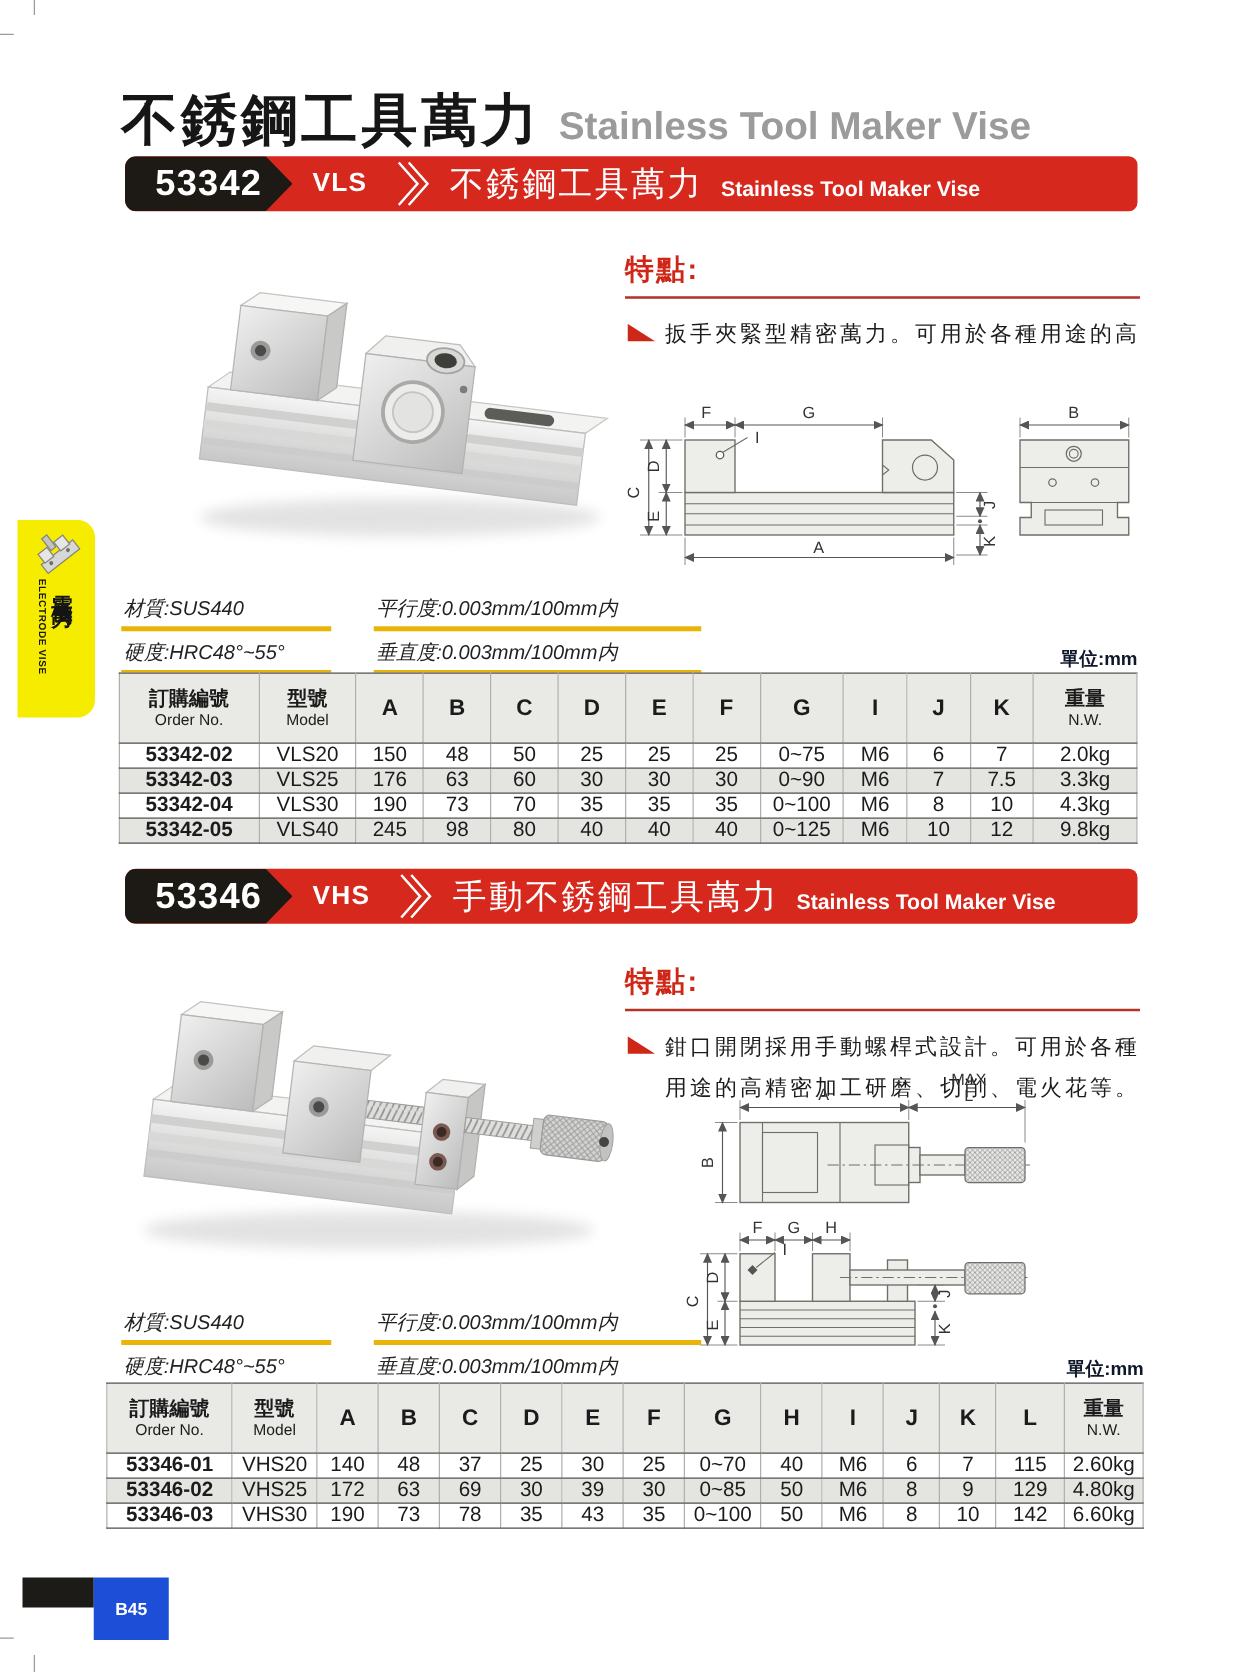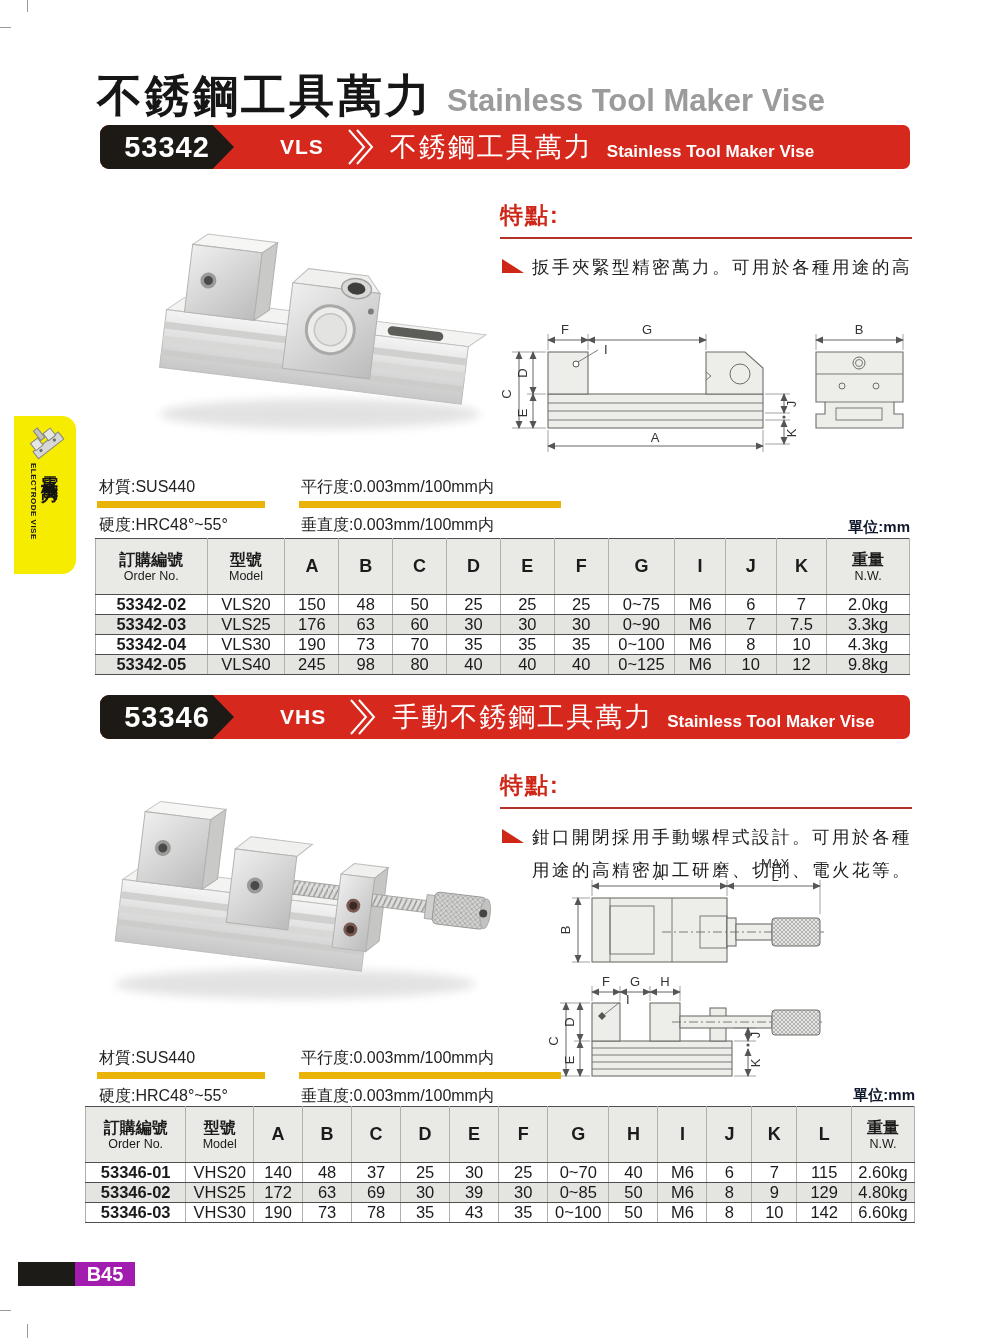--- a/index.html
+++ b/index.html
@@ -10,35 +10,35 @@
   .page-title{position:absolute;left:97px;top:66px;white-space:nowrap;}
   .t-zh{font-size:45px;font-weight:bold;color:#161616;letter-spacing:3px;}
   .t-en{font-size:31px;font-weight:bold;color:#9b9b9b;margin-left:14px;}
   
   .banner{position:absolute;left:100px;width:810px;height:44px;background:#d7281d;
           border-radius:9px 7px 7px 9px;display:flex;align-items:center;}
   .code-wrap{height:100%;width:134px;border-radius:9px 0 0 9px;overflow:visible;flex:0 0 auto;}
   .code-black{height:100%;width:100%;background:#1d1a16;color:#fff;display:flex;align-items:center;
               justify-content:center;font-size:29px;font-weight:bold;letter-spacing:1px;
               border-radius:9px 0 0 9px;clip-path:polygon(0 0,84% 0,100% 50%,84% 100%,0 100%);}
-  .series{color:#fff;font-size:21px;font-weight:bold;letter-spacing:1px;margin-left:46px;}
+  .series{color:#fff;font-size:21px;font-weight:bold;letter-spacing:1px;margin-left:16px;}
   .chev{margin-left:22px;flex:0 0 auto;}
   .b-zh{color:#fff;font-size:27px;letter-spacing:2px;margin-left:14px;white-space:nowrap;}
   .b-en{color:#fff;font-size:17px;font-weight:bold;margin-left:14px;padding-top:9px;white-space:nowrap;}
   
   .features{position:absolute;left:500px;width:412px;}
   .f-title{font-size:23px;font-weight:bold;color:#ce2718;letter-spacing:2px;}
   .f-rule{height:2px;background:#b43226;margin-top:6px;}
   .f-body{margin-top:12px;position:relative;padding-left:32px;font-size:17.5px;
           letter-spacing:2.5px;line-height:1.9;color:#1c1c1c;}
   .f-bullet{position:absolute;left:2px;top:8px;}
   
   .specs{position:absolute;left:97px;display:grid;grid-template-columns:168px 262px;
          column-gap:34px;row-gap:7px;font-size:16px;color:#222;}
-  .spec-cell{border-bottom:7px solid #eab308;padding:0 2px 3px 2px;white-space:nowrap;}
+  .spec-cell{border-bottom:4px solid #eab308;padding:0 2px 3px 2px;white-space:nowrap;font-style:italic;}
   .unit{position:absolute;font-size:15px;color:#0f172a;font-weight:bold;}
   
   .tblwrap{position:absolute;}
   .spec-table{border-collapse:collapse;table-layout:fixed;width:100%;background:#fff;}
   .spec-table th,.spec-table td{border-top:1px solid #4f4f4f;border-bottom:1px solid #4f4f4f;
       border-left:1px solid #b0b0ad;border-right:1px solid #b0b0ad;text-align:center;
       overflow:hidden;white-space:nowrap;padding:0;}
   .spec-table th{background:#e9e9e6;font-weight:bold;}
   .spec-table thead tr{height:56px;}
   .spec-table tbody tr{height:14px;font-size:16.5px;}
@@ -62,22 +62,22 @@
   
   .side-tab{position:absolute;left:14px;top:416px;width:62px;height:158px;background:#f6ec00;
             border-radius:0 14px 14px 0;display:flex;flex-direction:column;align-items:center;
             padding-top:6px;box-sizing:border-box;}
   .tab-texts{display:flex;flex-direction:row;align-items:flex-start;margin-top:3px;}
   .tab-en{writing-mode:vertical-rl;font-size:8px;font-weight:bold;color:#141414;letter-spacing:0.5px;}
   .tab-zh{writing-mode:vertical-rl;font-size:17px;font-weight:bold;color:#141414;letter-spacing:3px;}
   
   .foot{position:absolute;left:18px;top:1262px;display:flex;}
   .foot-black{width:57px;height:24px;background:#1d1b18;}
-  .foot-red{min-width:46px;height:24px;background:#a21caf;color:#fff;font-weight:bold;font-size:20px;
-            display:flex;align-items:center;justify-content:center;padding:0 7px;}
+  .foot-red{min-width:46px;height:24px;background:#1d4ed8;color:#fff;font-weight:bold;font-size:14px;
+            display:flex;align-items:center;justify-content:center;padding:13px 7px;}
   
   .ol{fill:#ededea;stroke:#6e6e6a;stroke-width:1.1;}
   .ln{stroke:#6e6e6a;stroke-width:0.9;fill:none;}
   .dim{stroke:#555;stroke-width:0.9;fill:none;}
   .ext{stroke:#8a8a86;stroke-width:0.8;fill:none;}
   .dtx{font-family:"Liberation Sans",sans-serif;font-size:13px;fill:#333;}
   .photo{position:absolute;}
   .dwg{position:absolute;}
 </style>
 </head>

